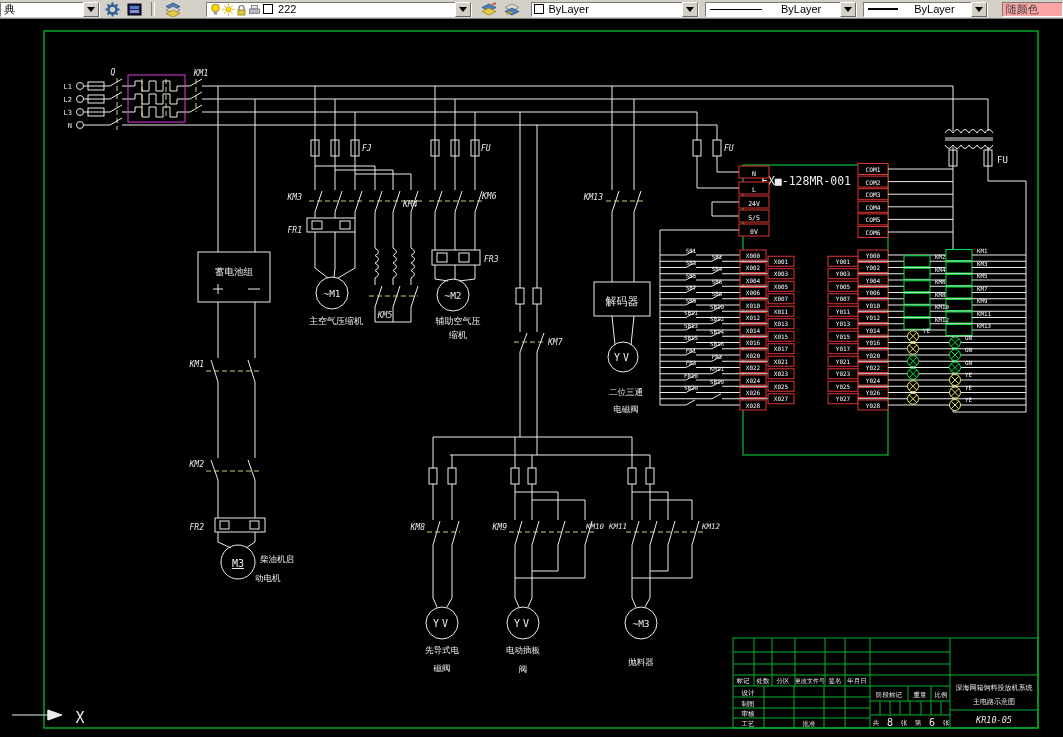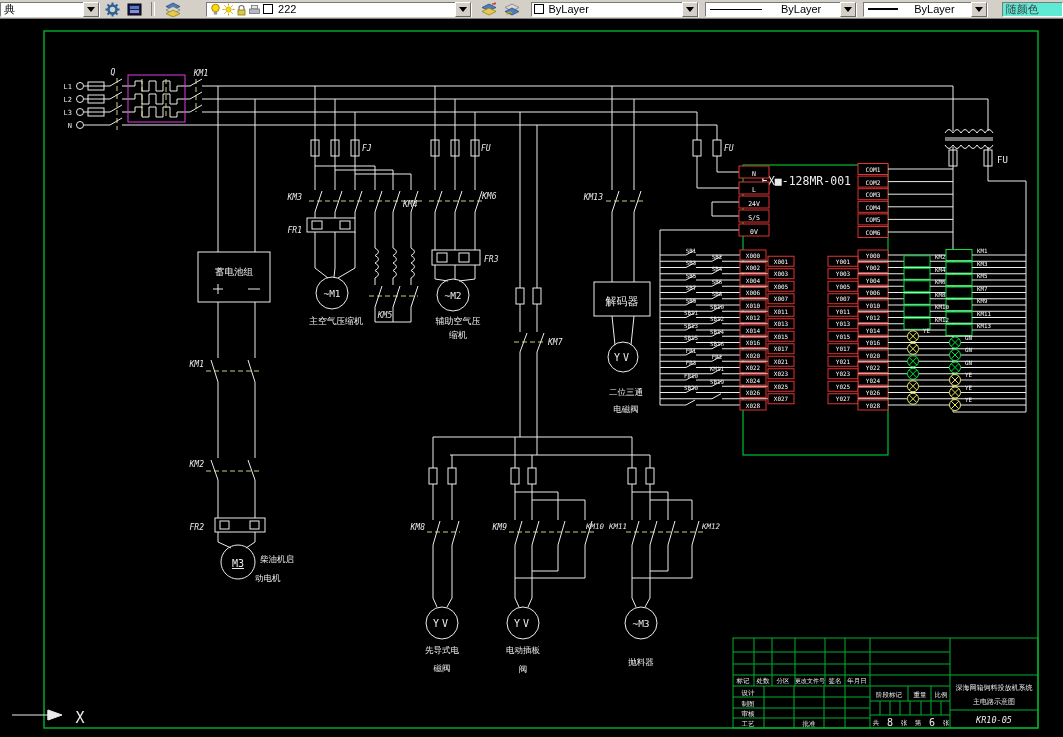--- a/index.html
+++ b/index.html
@@ -114,21 +114,21 @@
     <div class="combo" style="width:159px;margin-left:6px">
       <span class="lnsample" style="width:52px;margin-left:4px"></span>
       <span class="val" style="text-align:center">ByLayer</span>
       <span class="drop"></span>
     </div>
     <div class="combo" style="width:130px;margin-left:6px">
       <span class="lnsample" style="width:30px;margin-left:4px;height:2px"></span>
       <span class="val" style="text-align:center">ByLayer</span>
       <span class="drop"></span>
     </div>
-    <div class="combo" style="width:64px;margin-left:14px;background:#5eead4;color:#444">
+    <div class="combo" style="width:64px;margin-left:14px;background:#fca5a5;color:#444">
       <span class="val">随颜色</span>
     </div>
   </div>
 
   <svg width="1063" height="737" viewBox="0 0 1063 737" style="position:absolute;top:0;left:0">
     <rect x="0" y="17" width="1063" height="720" fill="#000"></rect>
 
     <rect x="44" y="31" width="994" height="697" fill="none" stroke="#00b22d" stroke-width="1.4"></rect>
 
     <g stroke="#ececec" fill="none" stroke-width="1">

